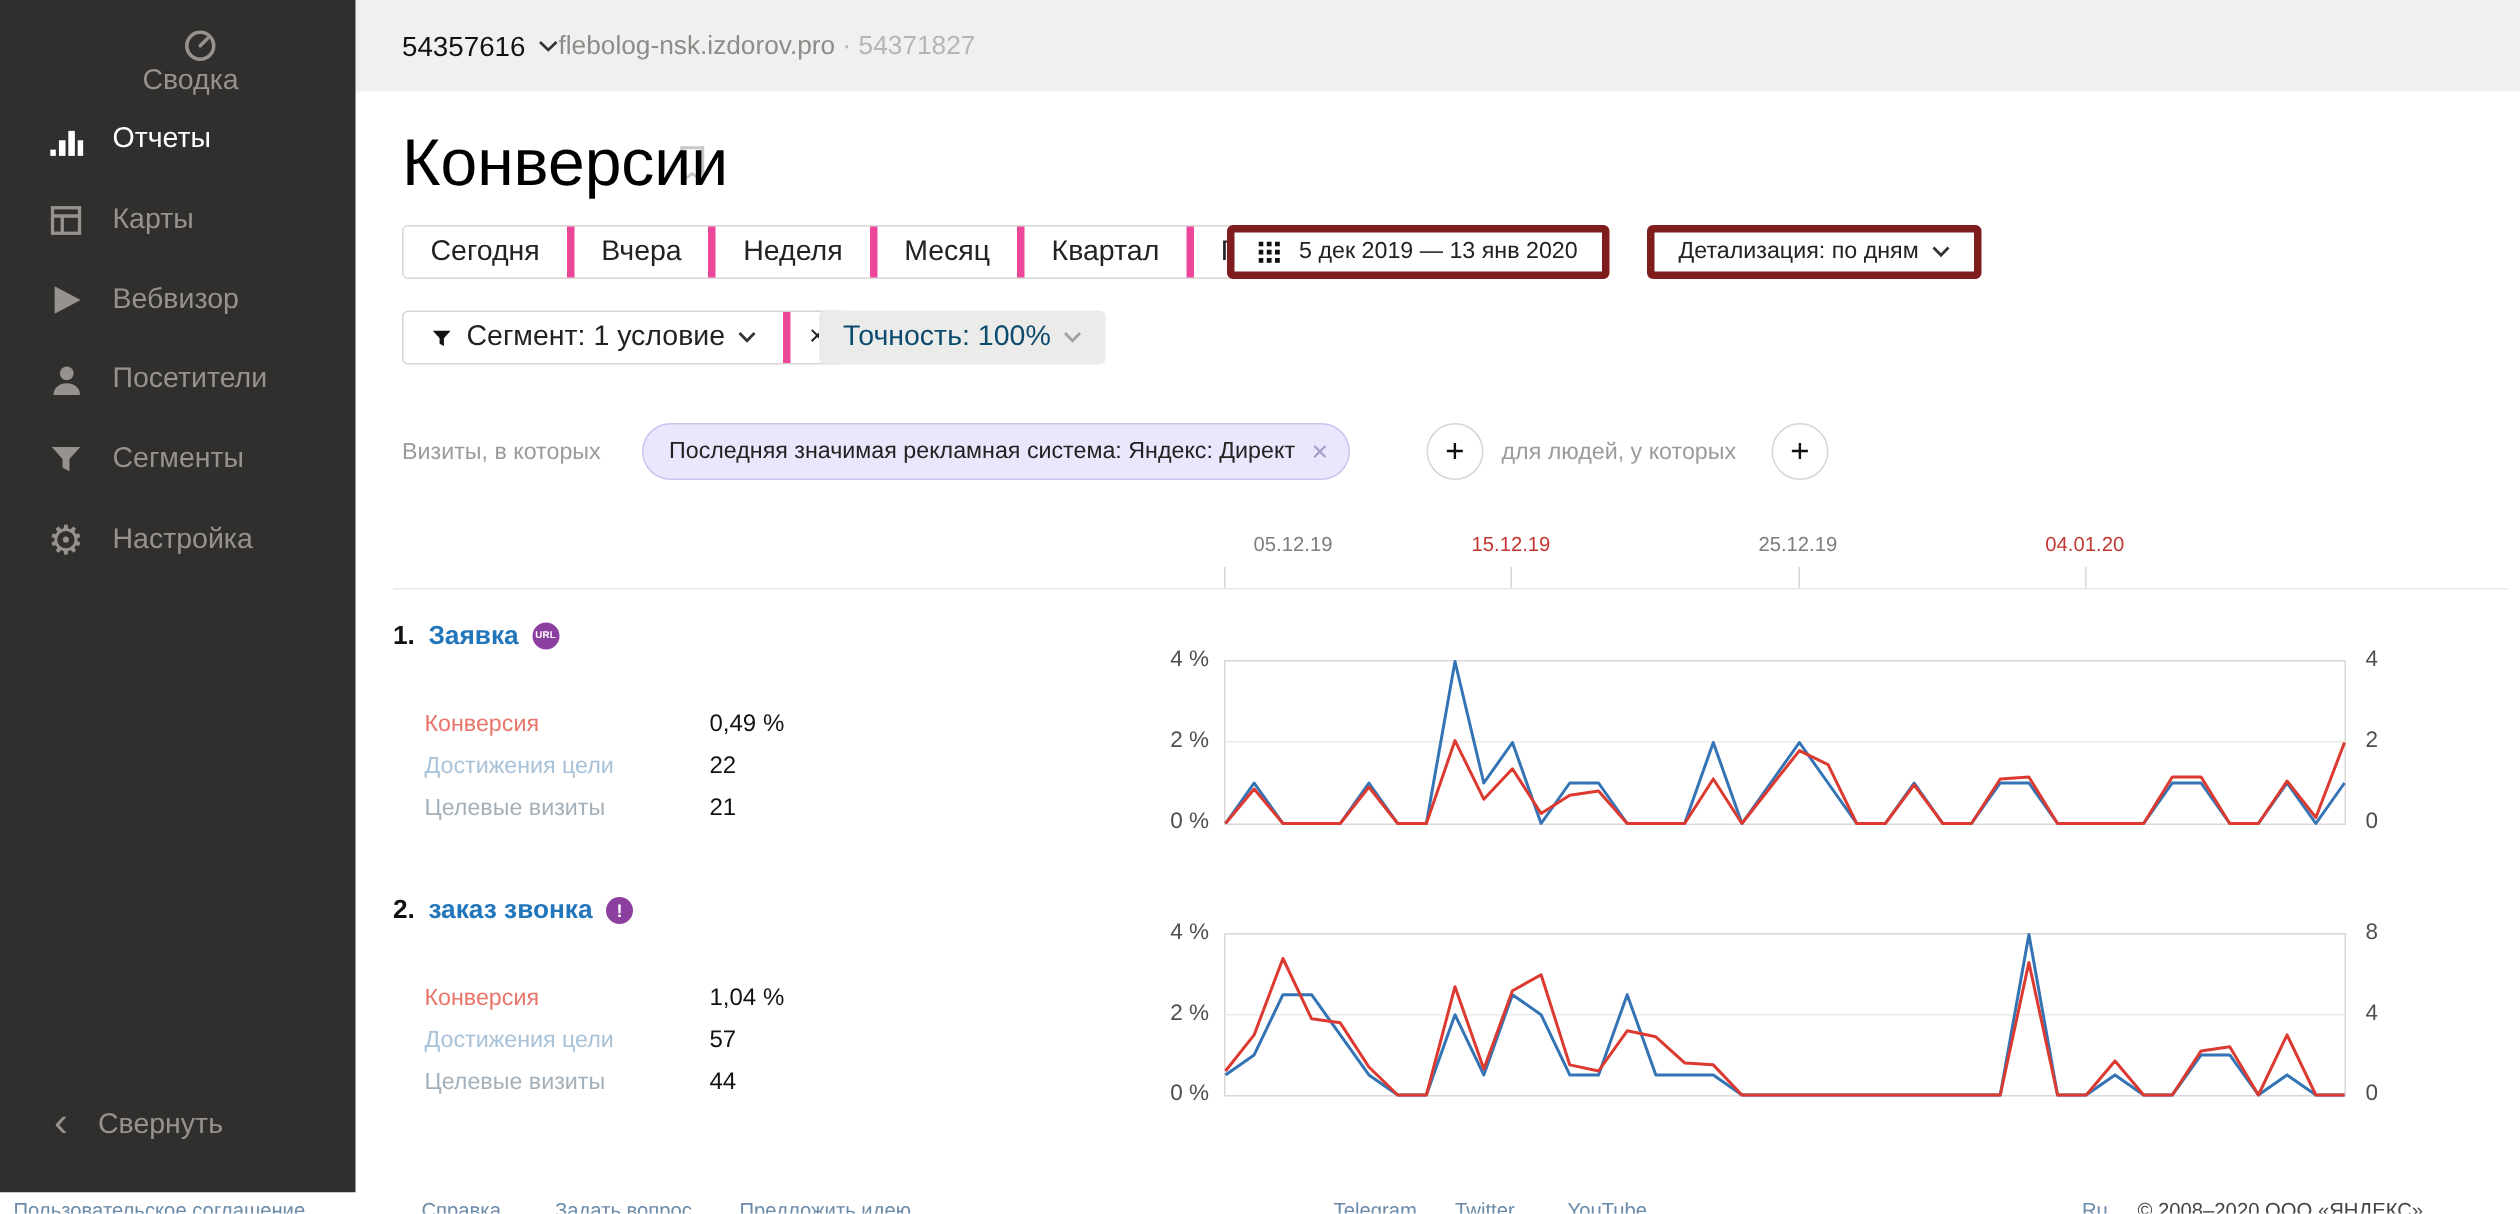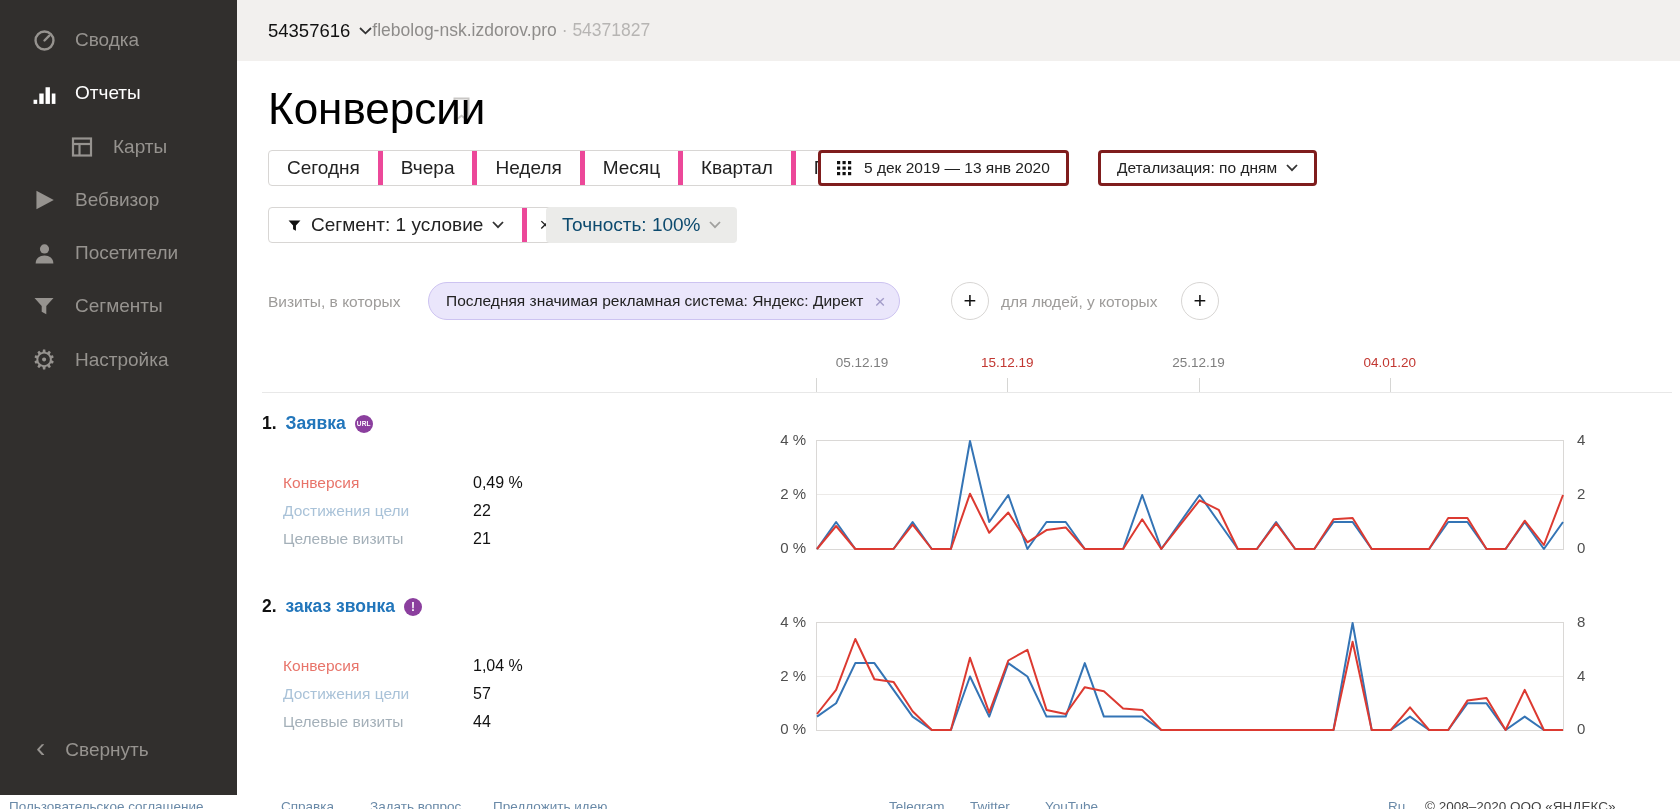--- a/index.html
+++ b/index.html
@@ -24,21 +24,21 @@
   .site .sec{color:#b7b5b3}
   
   .page-title{position:absolute;left:268px;top:84px;font-size:44px;color:#000;z-index:1}
   .bookmark{position:absolute;left:452px;top:97px;cursor:pointer}
   
   .btn-group{position:absolute;height:36px;display:inline-flex;align-items:stretch;background:#fff;
              border:1px solid #d8d6d4;border-radius:4px;box-sizing:border-box}
   .seg-btn{display:flex;align-items:center;padding:0 18px;font-size:19px;color:#222;cursor:pointer;white-space:nowrap}
   .seg-btn + .seg-btn{border-left:5px solid #ec4899}
   .solo-btn{position:absolute;height:36px;display:inline-flex;align-items:center;background:#fff;
-            border:3px solid #7f1d1d;border-radius:4px;box-sizing:border-box;padding:0 16px;
+            border:5px solid #7f1d1d;border-radius:4px;box-sizing:border-box;padding:0 16px;
             font-size:15.5px;color:#222;cursor:pointer;white-space:nowrap}
   .gray-btn{position:absolute;height:36px;display:inline-flex;align-items:center;background:#ebebe9;
             border-radius:4px;box-sizing:border-box;padding:0 16px;font-size:19px;color:#0c4a6e;
             cursor:pointer;white-space:nowrap}
   
   .muted-lbl{position:absolute;font-size:15.5px;color:#9d9b99}
   .chip{position:absolute;height:38px;display:inline-flex;align-items:center;background:#eae6fb;
         border:1px solid #cdc3f1;border-radius:20px;padding:0 14px 0 17px;font-size:15.5px;color:#222;
         cursor:pointer;box-sizing:border-box}
   .chip .x{margin-left:11px;color:#a39cc9;font-size:19px;line-height:1;cursor:pointer}
@@ -71,41 +71,41 @@
   .f-copy{color:#444}
 </style>
 </head>
 <body>
 
 <aside class="sidebar" id="sidebar">
   <div class="collapse">
     <span class="chv">‹</span>
     <span class="lbl">Свернуть</span>
   </div>
-<div class="side-item" style="top: 18px;">
+<div class="side-item" style="top: 18px; flex-direction: column;">
       <span class="ic">
         <svg viewBox="0 0 24 24" width="25" height="25">
           <circle cx="12" cy="12" r="8.6" fill="none" stroke="currentColor" stroke-width="2.3"></circle>
           <line x1="12" y1="12" x2="16.6" y2="7.4" stroke="currentColor" stroke-width="2.3" stroke-linecap="round"></line>
         </svg>
       </span>
       <span class="lbl">Сводка</span>
     </div>
     <div class="side-item active" style="top: 71px;">
       <span class="ic">
         <svg viewBox="0 0 24 24" width="25" height="25" fill="currentColor">
           <rect x="1.5" y="18" width="3.5" height="4"></rect>
           <rect x="7" y="12" width="4.2" height="10"></rect>
           <rect x="13" y="6" width="4.2" height="16"></rect>
           <rect x="19" y="12" width="3.5" height="10"></rect>
         </svg>
       </span>
       <span class="lbl">Отчеты</span>
     </div>
-    <div class="side-item" style="top: 125px; padding-left: 38px;">
+    <div class="side-item" style="top: 125px;">
       <span class="ic">
         <svg viewBox="0 0 24 24" width="24" height="24">
           <rect x="3" y="3.5" width="18" height="17" fill="none" stroke="currentColor" stroke-width="2.2"></rect>
           <line x1="3" y1="9" x2="21" y2="9" stroke="currentColor" stroke-width="2.2"></line>
           <line x1="9.5" y1="9" x2="9.5" y2="20.5" stroke="currentColor" stroke-width="2.2"></line>
         </svg>
       </span>
       <span class="lbl">Карты</span>
     </div>
     <div class="side-item" style="top: 178px;">

